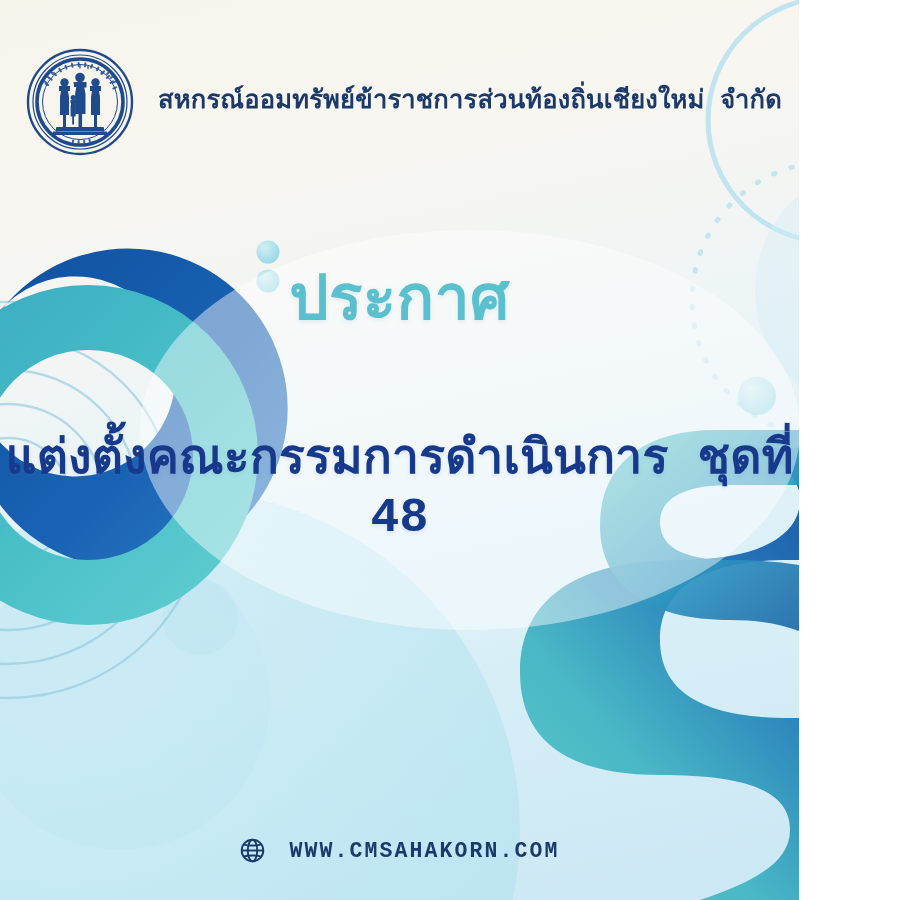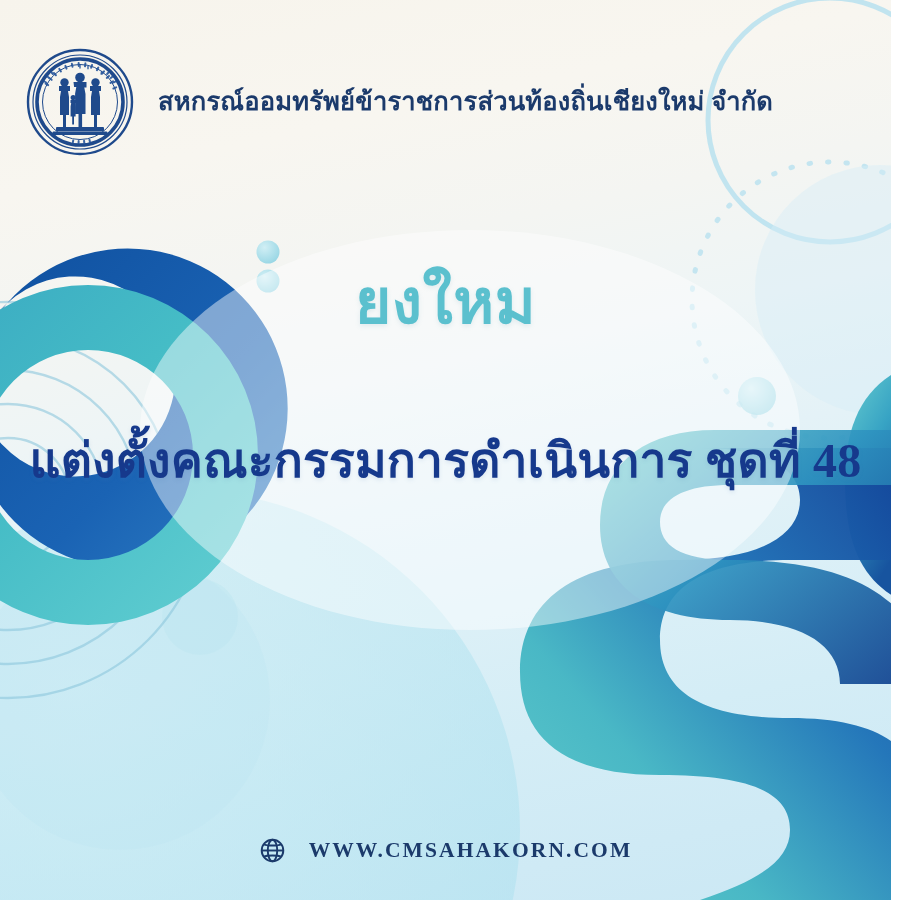--- a/index.html
+++ b/index.html
@@ -3,24 +3,24 @@
 <meta charset="utf-8">
 <title>ประกาศ สหกรณ์ออมทรัพย์</title>
 <style>
   html, body {
     margin: 0;
     padding: 0;
     background: #ffffff;
   }
   #poster {
     position: relative;
-    width: 891px;
+    width: 799px;
     height: 900px;
     overflow: hidden;
-    font-family: Liberation Serif, serif;
+    font-family: Liberation Mono, monospace;
     background: linear-gradient(168deg,
         #f7f4ec 0%,
         #f8f6f0 18%,
         #f4f5f2 30%,
         #eef5f6 42%,
         #e4f2f7 54%,
         #dcf0f7 66%,
         #d4edf6 78%,
         #cfeaf5 90%,
         #cbe8f4 100%);
@@ -343,21 +343,21 @@
           <rect x="30" y="79" width="48" height="4.2" rx="1"></rect>
           <rect x="26.5" y="83.5" width="55" height="3.4" rx="1.2"></rect>
         </g>
       </svg>
     </div>
 
     <div class="org-name">สหกรณ์ออมทรัพย์ข้าราชการส่วนท้องถิ่นเชียงใหม่  จำกัด</div>
   </div>
 
   <div class="title-block">
-    <h1 class="title-main">ยงใหม</h1>
+    <h1 class="title-main">ประกาศ</h1>
   </div>
 
   <h2 class="title-sub">แต่งตั้งคณะกรรมการดำเนินการ ชุดที่ 48</h2>
 
   <div class="footer">
     <span>
       <svg class="globe-icon" viewBox="0 0 24 24" fill="none" stroke="#1b3a6b" stroke-width="1.7" aria-hidden="true">
         <circle cx="12" cy="12" r="9.6"></circle>
         <ellipse cx="12" cy="12" rx="4.2" ry="9.6"></ellipse>
         <line x1="2.4" y1="12" x2="21.6" y2="12"></line>

